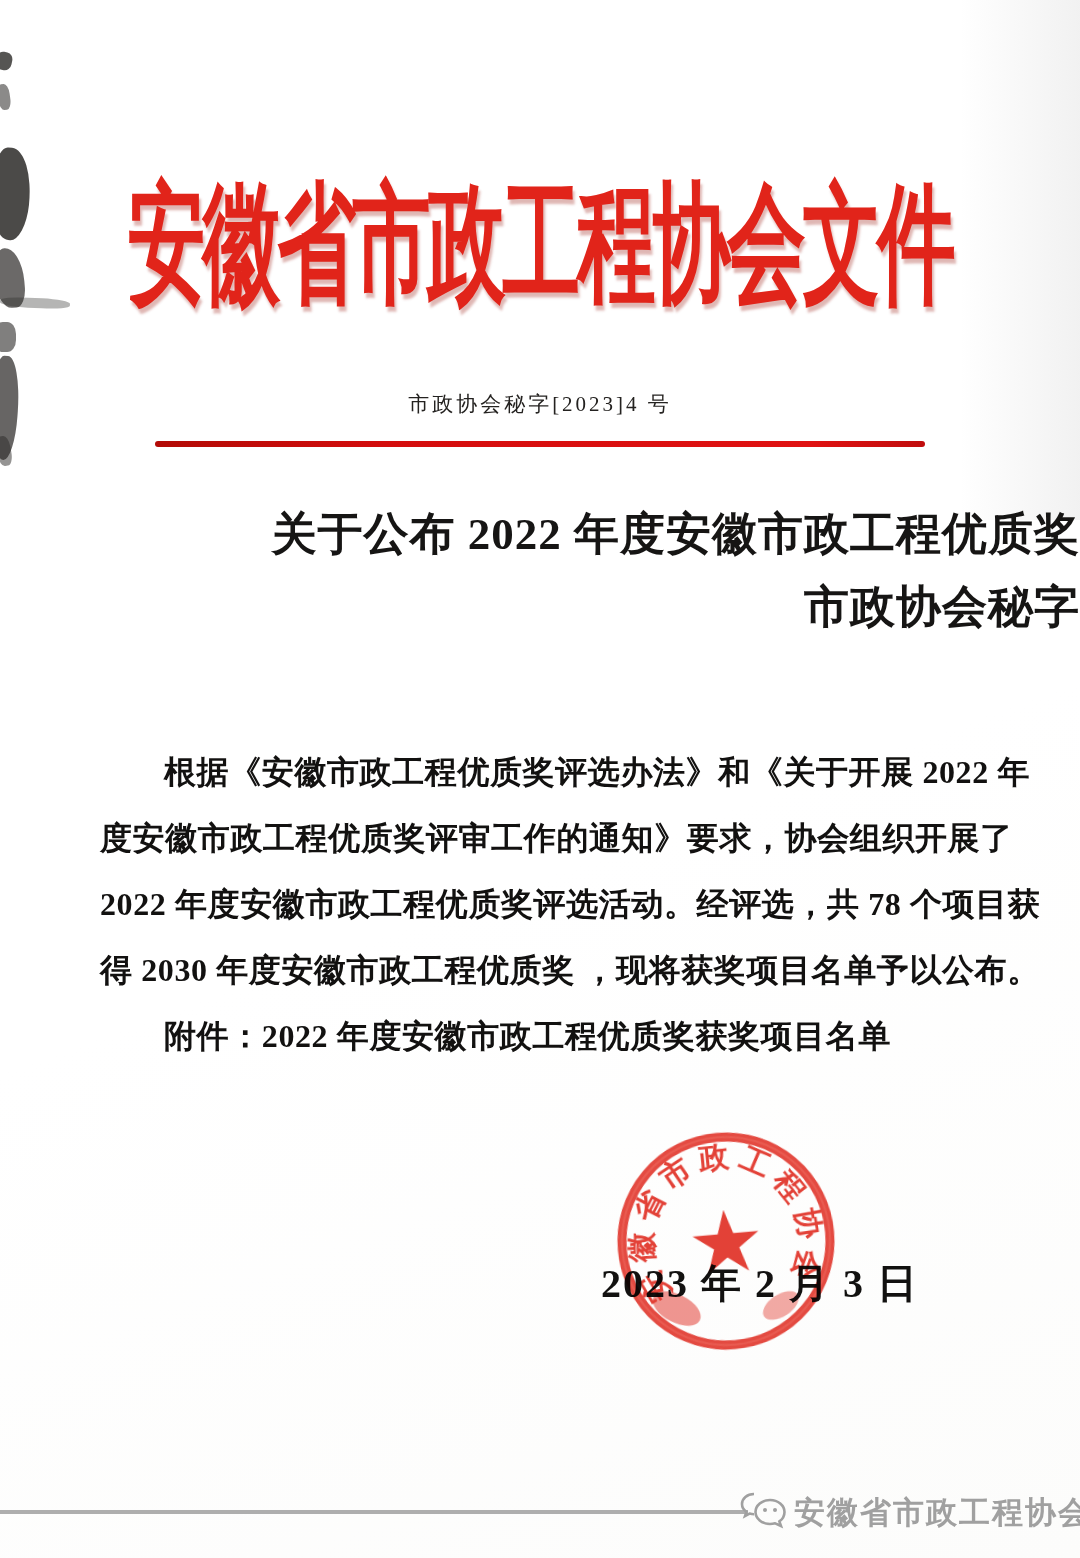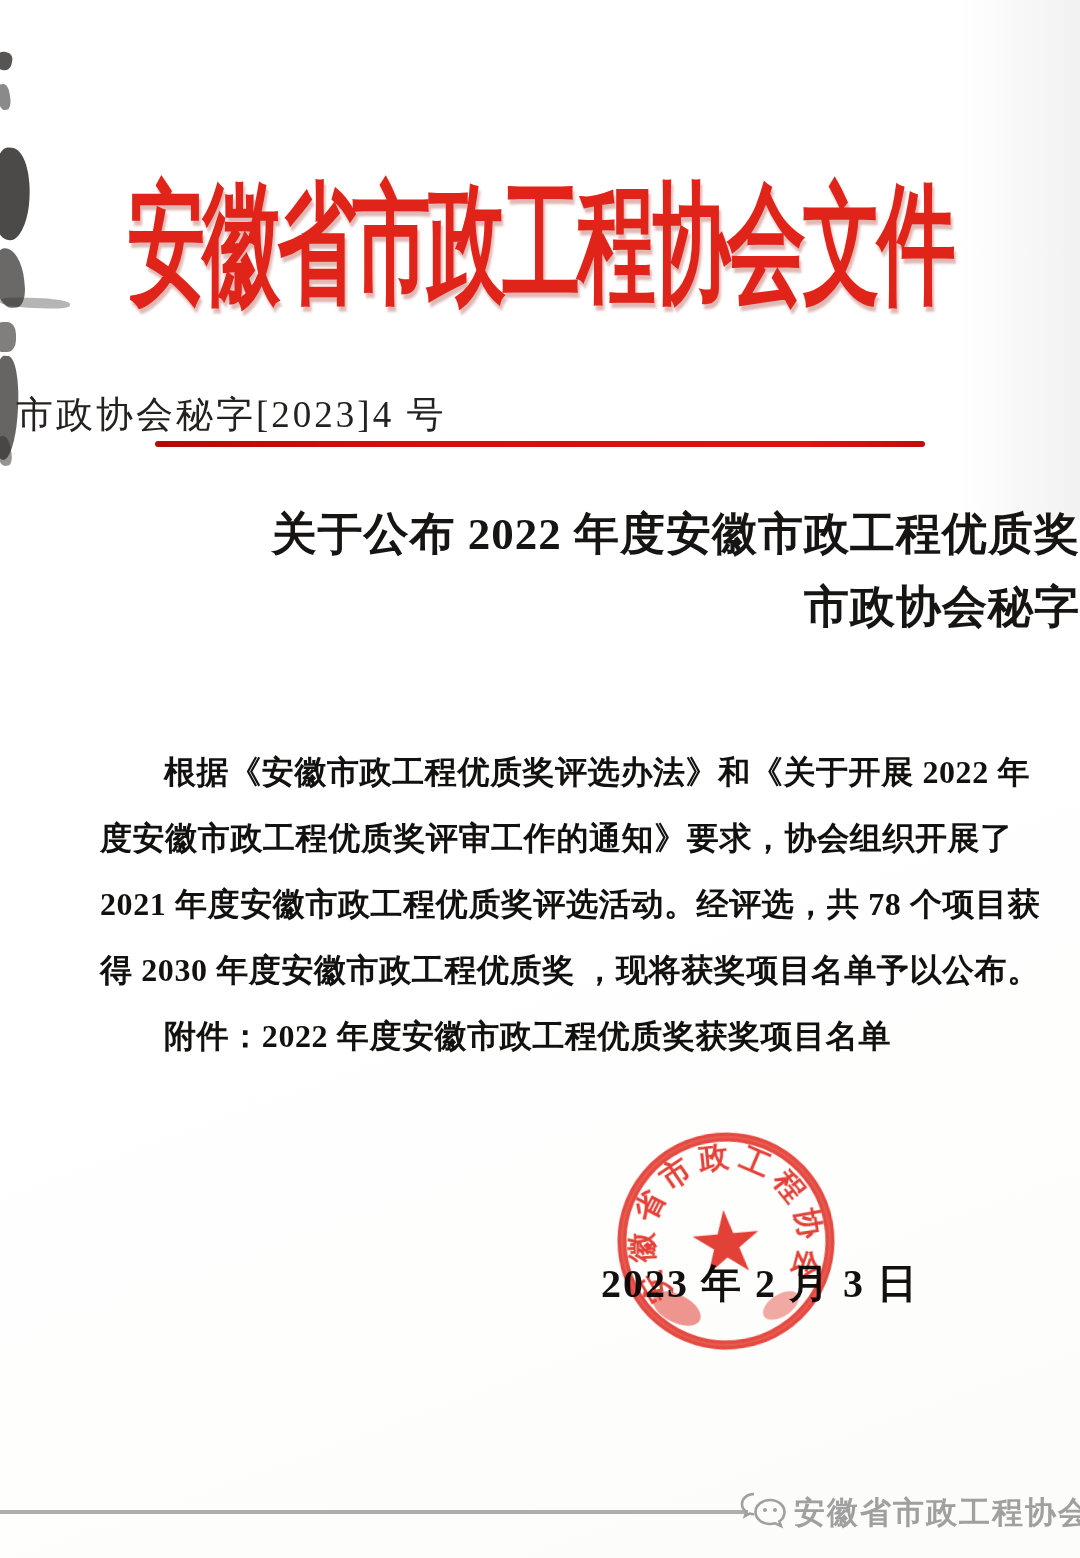--- a/index.html
+++ b/index.html
@@ -31,22 +31,22 @@
   .b8{left:-3px;top:436px;width:14px;height:30px;opacity:.5;transform:rotate(-10deg);}
 
   .red-header{
     position:absolute;left:0;top:158px;width:100%;text-align:center;
     font-size:78px;font-weight:bold;color:var(--header-red);
     letter-spacing:-3px;white-space:nowrap;
     transform:scaleY(1.68);transform-origin:50% 0;
     text-shadow:2px 3px 2px rgba(150,18,8,.30);
   }
   .doc-number{
-    position:absolute;left:0;top:390px;width:100%;text-align:left;
-    font-size:37px;color:#242220;letter-spacing:3px;white-space:nowrap;padding-left:16px;
+    position:absolute;left:0;top:390px;width:100%;text-align:center;
+    font-size:21px;color:#242220;letter-spacing:3px;white-space:nowrap;
   }
   .rule{
     position:absolute;left:155px;top:441px;width:770px;height:6px;
     background:linear-gradient(90deg,#b20b06, var(--rule-red) 30%, #e01212 85%, #c00d0d);
     border-radius:3px;
   }
   .notice-title{
     position:absolute;left:0;top:498px;width:100%;text-align:right;
     font-size:45px;font-weight:bold;color:var(--ink);line-height:73px;
     letter-spacing:1px;
@@ -105,21 +105,21 @@
   </div>
 
   <div class="body-block">
       <div class="bline" style="padding-left: 64px;">
       <span>根据《安徽市政工程优质奖评选办法》和《关于开展 2022 年</span>
     </div>
       <div class="bline">
       <span>度安徽市政工程优质奖评审工作的通知》要求，协会组织开展了</span>
     </div>
       <div class="bline">
-      <span>2021 年度安徽市政工程优质奖评选活动。经评选，共 78 个项目获</span>
+      <span>2022 年度安徽市政工程优质奖评选活动。经评选，共 78 个项目获</span>
     </div>
       <div class="bline">
       <span>得 2030 年度安徽市政工程优质奖 ，现将获奖项目名单予以公布。</span>
     </div>
       <div class="bline" style="padding-left: 64px;">
       <span>附件：2022 年度安徽市政工程优质奖获奖项目名单</span>
     </div>
     </div>
 
   <div class="issue-date">2023 年 2 月 3 日</div>

